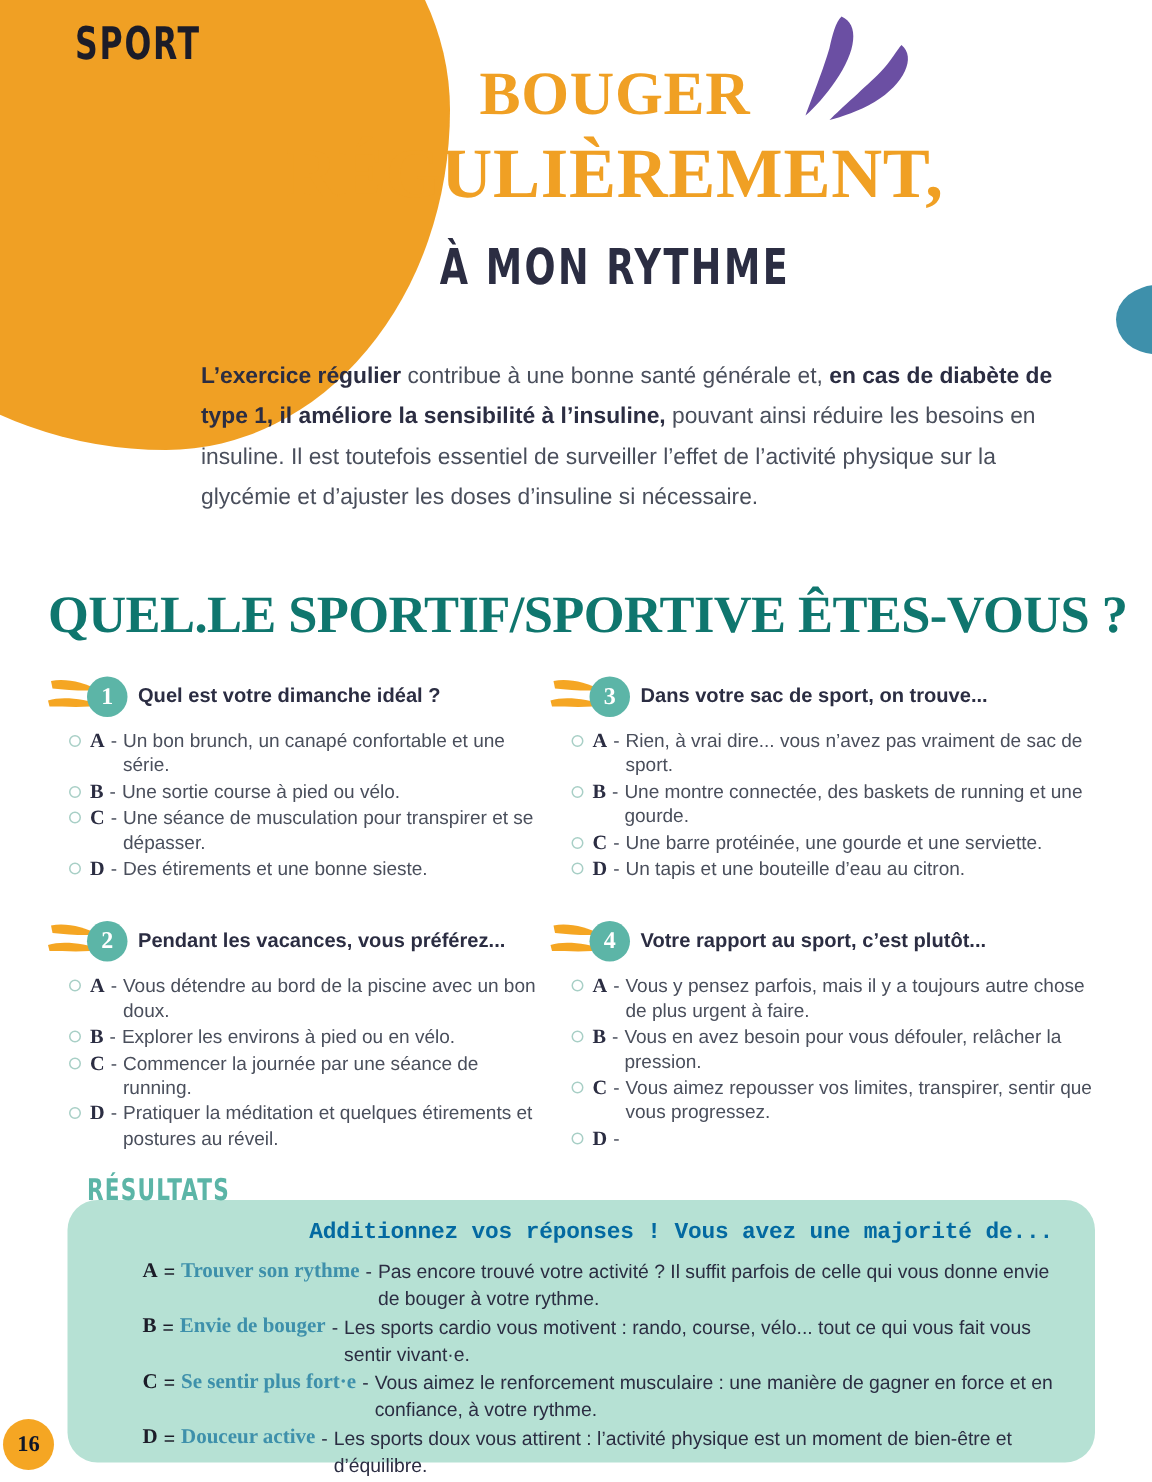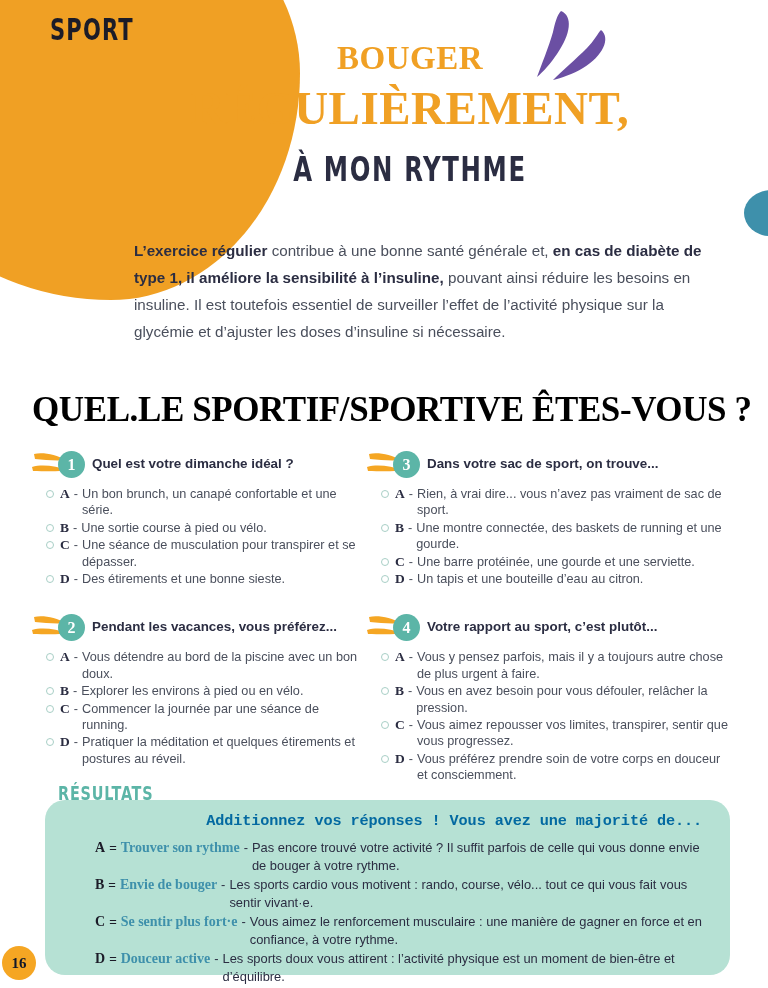--- a/index.html
+++ b/index.html
@@ -73,21 +73,21 @@
     text-align: center;
     z-index: 2;
   }
   .title-line1, .title-line2 {
     font-family: "Liberation Serif", "DejaVu Serif", serif;
     font-weight: 700;
     color: #f0a024;
     letter-spacing: 0.5px;
     line-height: 1.0;
   }
-  .title-line1 { font-size: 33px; margin-bottom: 10px; }
+  .title-line1 { font-size: 41px; margin-bottom: 10px; }
   .title-line2 { font-size: 47px; margin-bottom: 20px; }
   .title-line3 {
     font-family: "DejaVu Sans Condensed", "Liberation Sans Narrow", "Liberation Sans", sans-serif;
     font-size: 33px;
     font-weight: 700;
     color: #2b2d42;
     letter-spacing: 2px;
     transform: scaleX(0.82);
     line-height: 1.1;
   }
@@ -106,21 +106,21 @@
   .intro b { color: #2b2d42; font-weight: 700; }
 
   
   .quiz-heading {
     position: absolute;
     left: 32px;
     top: 390px;
     font-family: "Liberation Serif", "DejaVu Serif", serif;
     font-size: 35px;
     font-weight: 700;
-    color: #000000;
+    color: #0f766e;
     letter-spacing: -0.4px;
     z-index: 2;
     text-align: center;
   }
 
   
   .quiz-grid {
     position: absolute;
     left: 30px;
     top: 448px;
@@ -457,21 +457,20 @@
           <div class="answer">
             <span class="ans-radio"></span>
             <span class="ans-letter">C</span>
             <span class="ans-dash">-</span>
             <span class="ans-body">Vous aimez repousser vos limites, transpirer, sentir que vous progressez.</span>
           </div>
           <div class="answer">
             <span class="ans-radio"></span>
             <span class="ans-letter">D</span>
             <span class="ans-dash">-</span>
-            <span class="ans-body">Vous préférez prendre soin de votre corps en douceur et consciemment.</span>
           </div>
         </div>
       </div>
     </div>
 
   <div class="results-label">RÉSULTATS</div>
 
   <div class="results-box">
     <div class="results-title">Additionnez vos réponses ! Vous avez une majorité de...</div>
     <div id="results-list">

